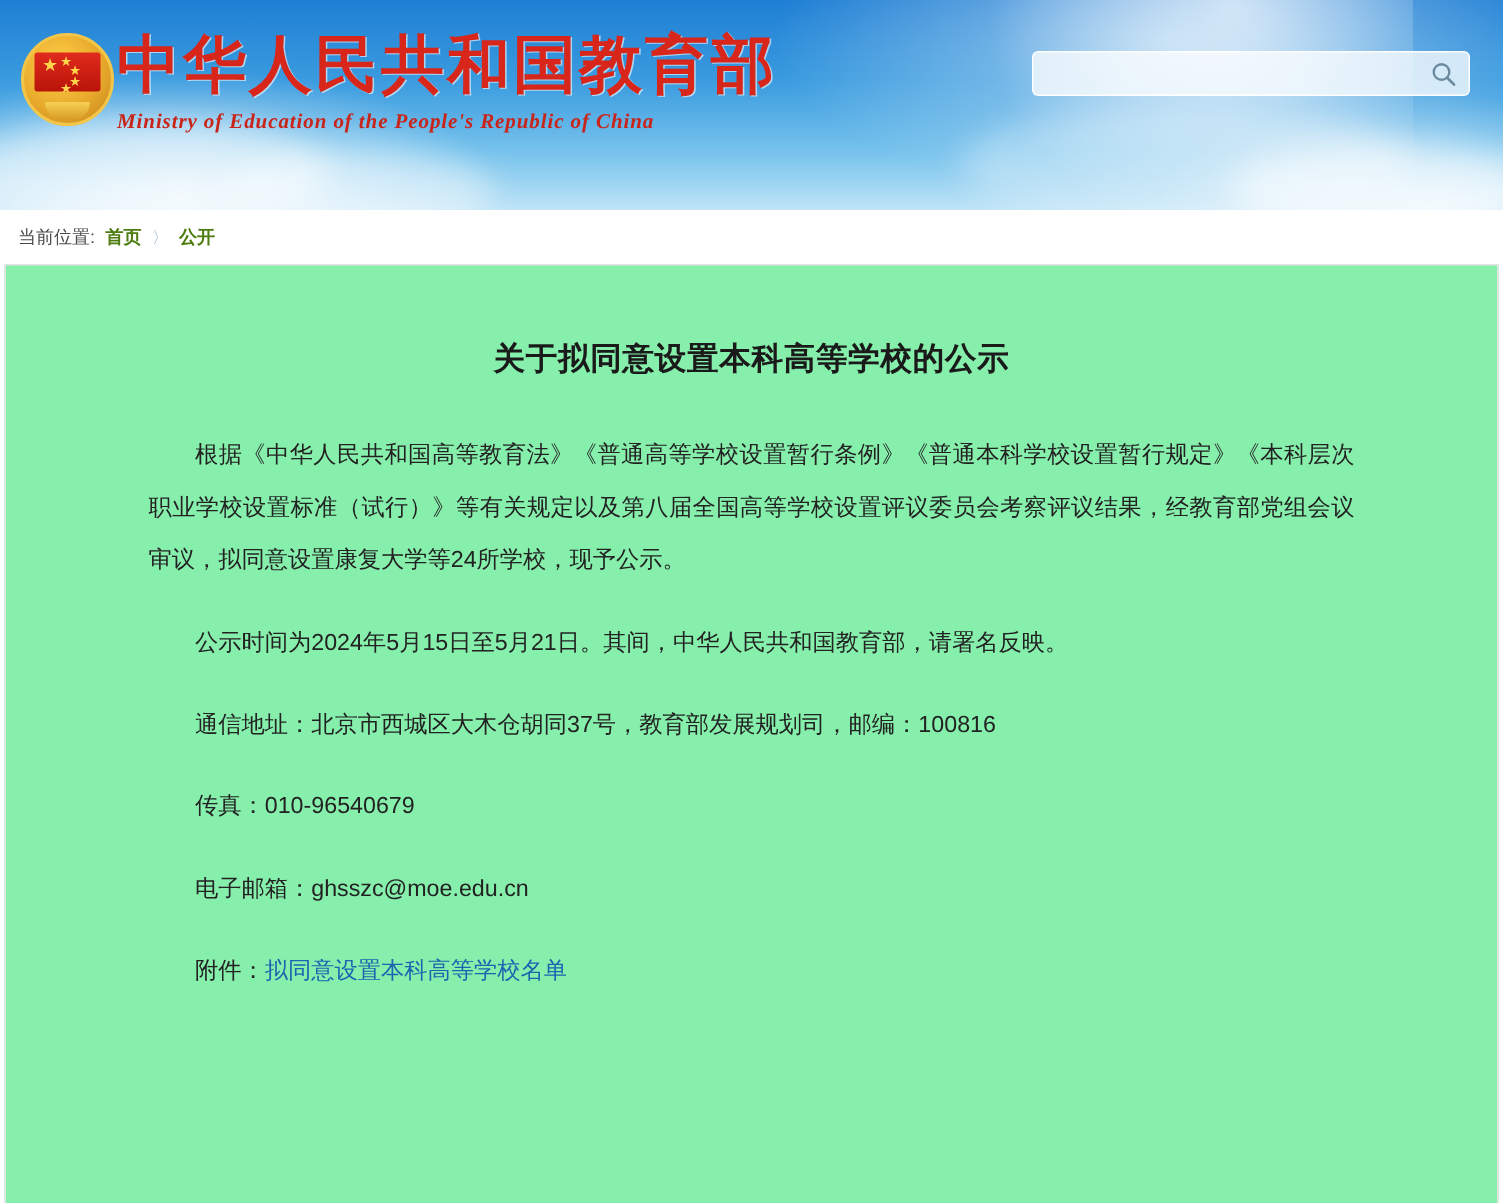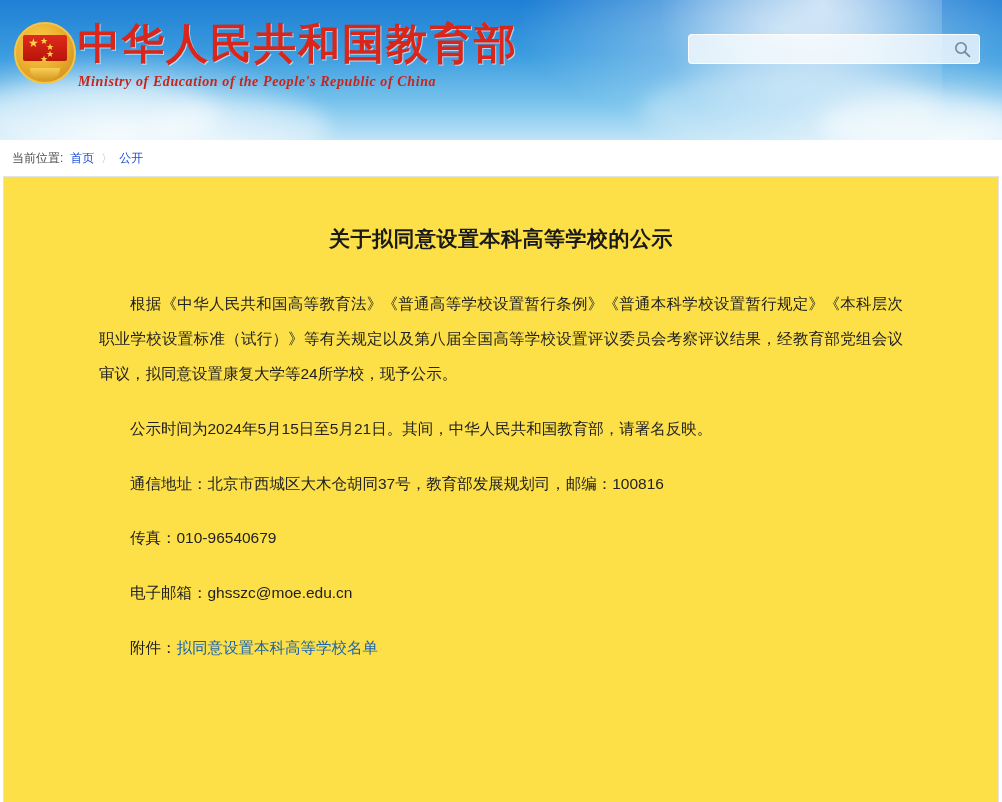--- a/index.html
+++ b/index.html
@@ -131,31 +131,31 @@
     height: 36px;
     padding: 16px 12px;
     display: flex;
     align-items: center;
     gap: 7px;
     font-size: 12px;
     color: #4a4a4a;
     background: #ffffff;
   }
   .breadcrumb .sep { color: #9bb8cc; font-size: 11px; }
-  .breadcrumb a { color: #1d4ed8; text-decoration: none; }
+  .breadcrumb a { color: #4d7c0f; text-decoration: none; font-weight: bold; }
 
   
   .wrap {
     padding: 0 3px 0 3px;
   }
   .card {
     width: 996px;
     margin: 0 auto;
     min-height: 626px;
-    background: #fde047;
+    background: #86efac;
     border: 1px solid #e3e3e3;
     border-bottom: none;
     padding: 40px 95px 20px 95px;
   }
   .doc-title {
     text-align: center;
     font-family: "Liberation Serif", "DejaVu Serif", serif;
     font-weight: bold;
     font-size: 21px;
     color: #1a1a1a;

